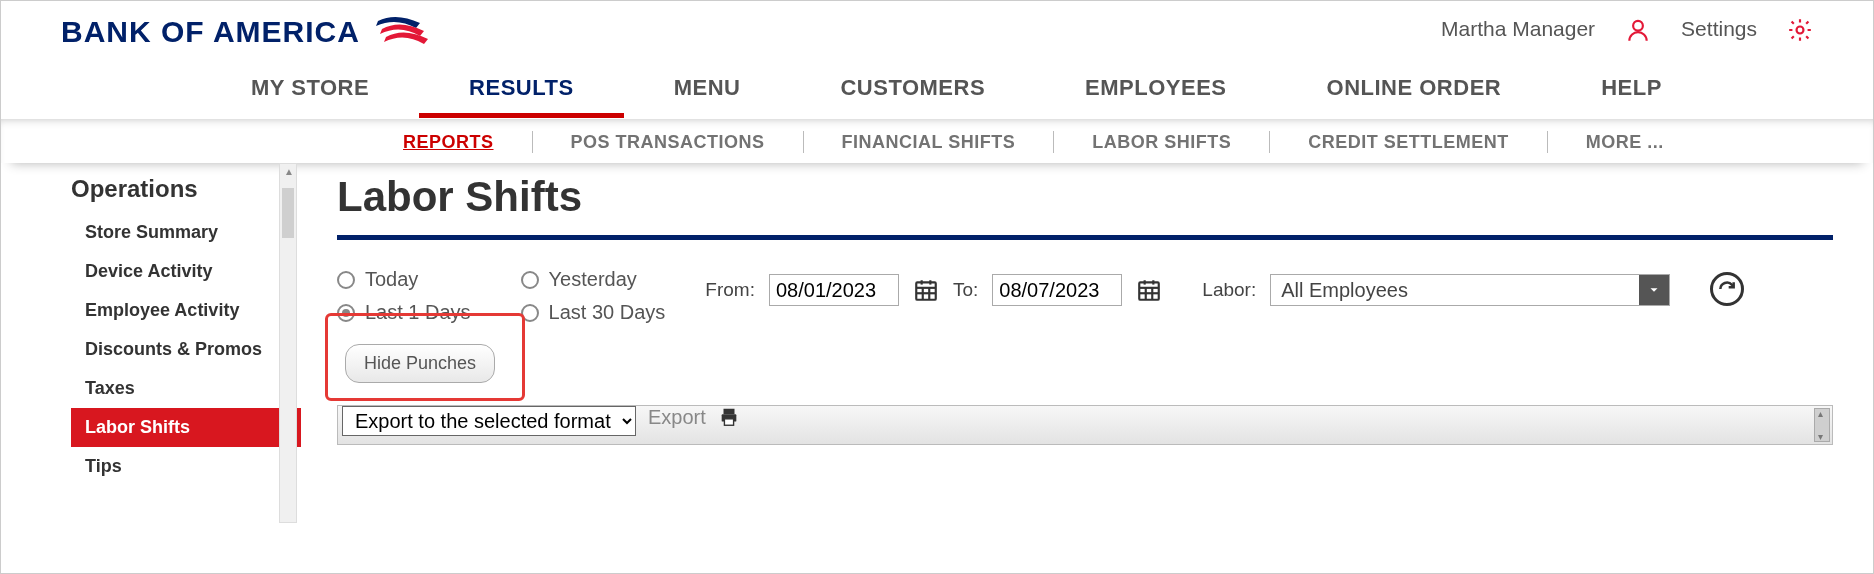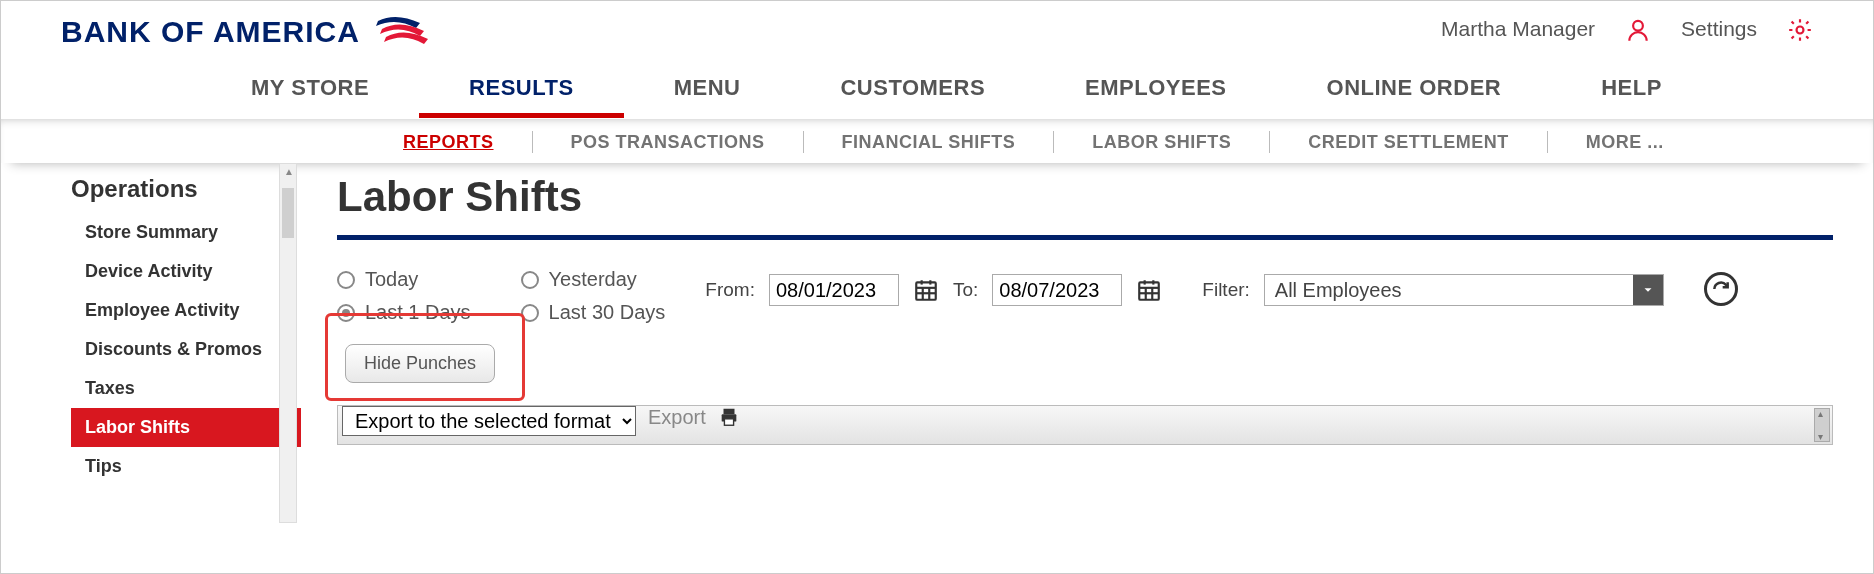--- a/index.html
+++ b/index.html
@@ -49,21 +49,21 @@
     .cal-icon svg { width: 100%; height: 100%; }
 
     .filter-box { display: flex; align-items: center; gap: 14px; font-size: 19px; color: #444; margin-top: 6px; }
     .dropdown { display: flex; align-items: center; justify-content: space-between; border: 1px solid #aaa; height: 32px; width: 400px; padding: 2px 0 2px 10px; font-size: 20px; background: #fff; }
     .dropdown .dd-btn { width: 30px; height: 30px; background: #555; display: flex; align-items: center; justify-content: center; color: #fff; }
 
     .icon-btn { width: 34px; height: 34px; border-radius: 50%; border: 3px solid #333; display: flex; align-items: center; justify-content: center; margin-top: 4px; }
 
     .highlight-box { position: absolute; left: 24px; top: 150px; width: 200px; height: 88px; border: 3px solid #e53935; border-radius: 6px; }
 
-    .hide-punches-btn { margin-top: 20px; margin-left: 8px; padding: 8px 18px; font-size: 18px; color: #555; background: linear-gradient(#fff,#e8e8e8); border: 1px solid #aaa; border-radius: 8px; cursor: pointer; }
+    .hide-punches-btn { margin-top: 20px; margin-left: 8px; padding: 8px 18px; font-size: 18px; color: #555; background: linear-gradient(#fff,#e8e8e8); border: 1px solid #aaa; border-radius: 14px; cursor: pointer; }
 
     .export-bar { margin-top: 22px; display: flex; align-items: flex-start; gap: 12px; border: 1px solid #bbb; height: 40px; background: linear-gradient(#f7f7f7,#e3e3e3); padding: 0 0 0 4px; position: relative; }
     .export-select { font-size: 20px; height: 30px; border: 1px solid #666; background: #fff; padding: 0 8px; }
     .export-link { font-size: 20px; color: #888; }
     .print-icon { font-size: 22px; }
     .export-scroll-thumb { position: absolute; right: 2px; top: 2px; bottom: 2px; width: 16px; background: #cfcfcf; border: 1px solid #aaa; }
     .export-scroll-thumb .up { position: absolute; top: -1px; left: 3px; font-size: 10px; color: #777; }
     .export-scroll-thumb .down { position: absolute; bottom: -1px; left: 3px; font-size: 10px; color: #777; }
   </style>
 </head>
@@ -191,21 +191,21 @@
               <line x1="8" y1="3" x2="8" y2="7"></line>
               <line x1="16" y1="3" x2="16" y2="7"></line>
               <line x1="9" y1="10" x2="9" y2="21"></line>
               <line x1="15" y1="10" x2="15" y2="21"></line>
               <line x1="3" y1="15" x2="21" y2="15"></line>
             </svg>
         </span>
       </div>
 
       <div class="filter-box">
-        <span>Filter:</span>
+        <span>Labor:</span>
         <div class="dropdown">
           <span>All Employees</span>
           <span class="dd-btn">
             <svg width="14" height="14" viewBox="0 0 24 24" fill="#fff">
                 <path d="M6 9l6 6 6-6z"></path>
               </svg>
           </span>
         </div>
       </div>
 

